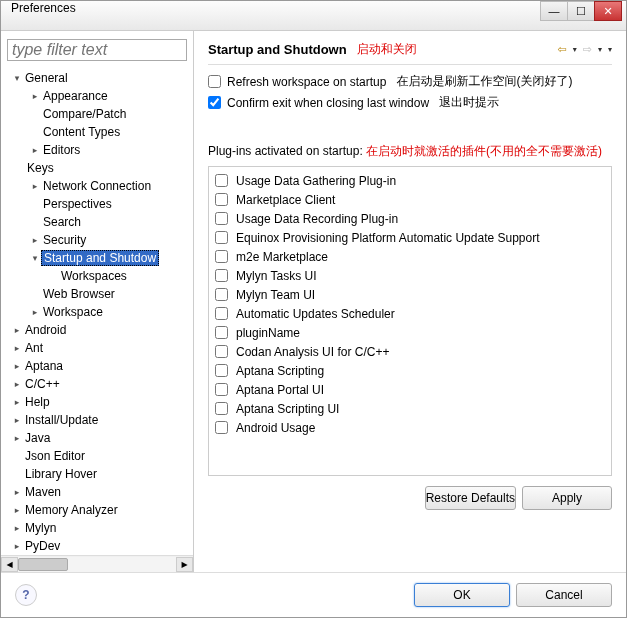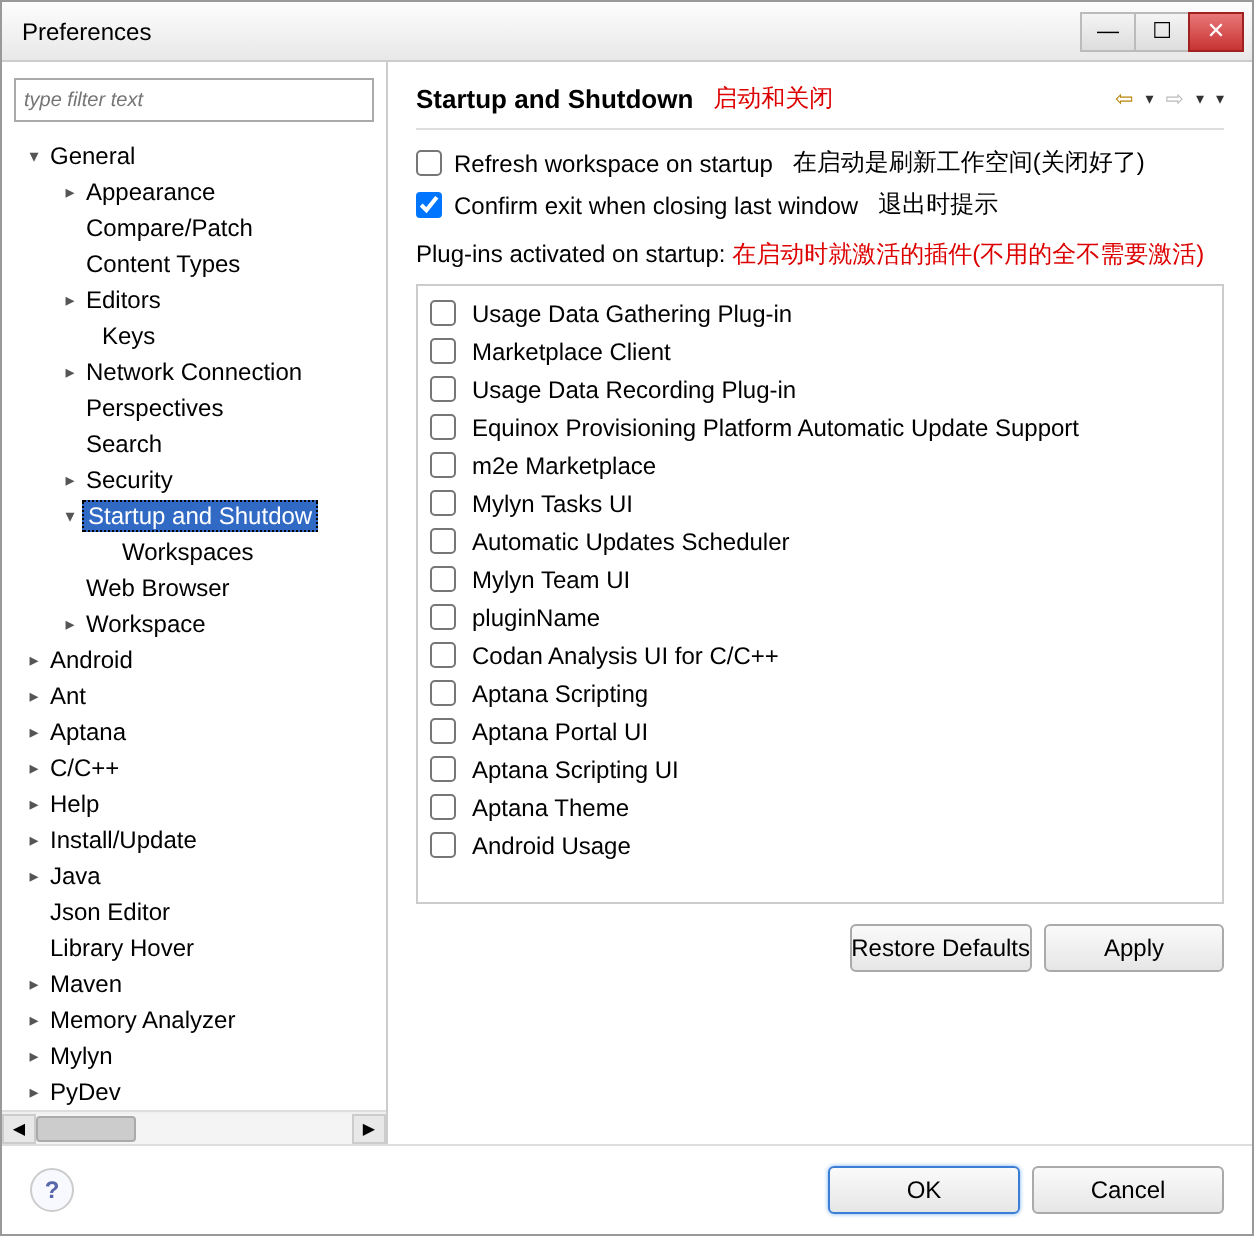--- a/index.html
+++ b/index.html
@@ -1,47 +1,47 @@
 <!DOCTYPE html>
 <html><head>
   <meta charset="utf-8">
   <style>
     * { box-sizing: border-box; margin: 0; padding: 0; }
     body { font-family: "Segoe UI", Tahoma, sans-serif; font-size: 12px; background: #fff; color: #000; }
     .window { width: 627px; height: 618px; border: 1px solid #999; display: flex; flex-direction: column; background: #fff; }
-    .titlebar { height: 30px; background: linear-gradient(#fdfdfd, #e8e8e8); border-bottom: 1px solid #ccc; display: flex; align-items: center; padding: 0 4px 0 10px; }
+    .titlebar { height: 30px; background: linear-gradient(#fdfdfd, #e8e8e8); border-bottom: 1px solid #ccc; display: flex; align-items: flex-start; padding: 0 4px 0 10px; }
     .titlebar .title { flex: 1; font-size: 12px; }
     .winbtns { display: flex; gap: 0; }
     .winbtn { width: 28px; height: 20px; display: flex; align-items: center; justify-content: center; border: 1px solid #bbb; background: linear-gradient(#f4f4f4,#ddd); margin-left: -1px; font-size: 11px; cursor: pointer;}
     .winbtn.close { background: linear-gradient(#e87777,#c83333); color: #fff; border-color:#a02020;}
     .body { flex: 1; display: flex; overflow: hidden; }
     .left { width: 193px; border-right: 1px solid #ccc; display: flex; flex-direction: column; }
     .filter { margin: 8px 6px 6px 6px; }
-    .filter input { width: 100%; height: 22px; border: 1px solid #aaa; padding: 0 4px; font-size: 10px; color: #888; font-style: italic; }
+    .filter input { width: 100%; height: 22px; border: 1px solid #aaa; padding: 0 4px; font-size: 16px; color: #888; font-style: italic; }
     .tree { flex: 1; overflow: auto; padding: 2px 0; }
     .tree-node { display: flex; align-items: center; height: 18px; padding-left: 4px; white-space: nowrap; cursor: pointer;}
     .tree-node .twisty { width: 12px; text-align: center; font-size: 9px; color: #555; }
     .tree-node.selected .label { background: #316ac5; color: #fff; border: 1px dotted #000; padding: 0 2px; }
     .tree-node .label { padding: 0 2px; }
     .hscroll { height: 17px; background: #f0f0f0; border-top: 1px solid #ddd; display:flex; align-items:center;}
     .hscroll .arrow{width:17px;height:15px;border:1px solid #ccc;background:#e8e8e8;display:flex;align-items:center;justify-content:center;font-size:8px;}
     .hscroll .track{flex:1;height:15px;background:#f4f4f4;position:relative;}
     .hscroll .thumb{position:absolute;left:0;width:50px;height:13px;top:1px;background:#ccc;border:1px solid #aaa;border-radius:2px;}
     .right { flex: 1; display: flex; flex-direction: column; padding: 10px 14px 6px 14px; overflow: hidden;}
     .right-header { display: flex; align-items: center; border-bottom: 1px solid #ddd; padding-bottom: 6px; margin-bottom: 8px;}
     .right-header h2 { font-size: 13px; font-weight: bold; margin-right: 10px;}
     .right-header .redtxt { color: #d00; font-size: 12px; }
     .right-header .navicons { margin-left: auto; display: flex; gap: 6px; align-items: center;}
     .navicons span { font-size: 11px; color: #b8860b;}
     .navicons .grey { color: #bbb; }
     .navicons .menutri { font-size:8px; color:#333; }
     .opt-row { display: flex; align-items: center; margin-bottom: 4px; }
     .opt-row input[type=checkbox]{ margin-right: 6px; }
     .opt-row .redtxt { color: #000000; margin-left: 10px; }
-    .section-label { margin-top: 4px; margin-bottom: 6px; }
+    .section-label { margin-top: 28px; margin-bottom: 6px; }
     .section-label .redtxt { color: #d00; }
     .plugin-list { border: 1px solid #ccc; padding: 4px 6px; height: 310px; overflow: auto; }
     .plugin-item { display: flex; align-items: center; height: 19px; }
     .plugin-item input { margin-right: 8px; }
     .btn-row { display: flex; justify-content: flex-end; gap: 6px; margin-top: 10px; }
     .btn { min-width: 90px; height: 24px; border: 1px solid #aaa; background: linear-gradient(#fafafa,#e6e6e6); border-radius: 3px; font-size: 12px; cursor: pointer;}
     .footer { border-top: 1px solid #ddd; padding: 10px 14px; display: flex; align-items: center; }
     .footer .help { width: 22px; height: 22px; border: 1px solid #ccc; border-radius: 11px; display: flex; align-items: center; justify-content: center; color: #56a; font-weight: bold; cursor:pointer; background:#f8f8ff;}
     .footer .spacer { flex: 1; }
     .btn.default { border: 1px solid #3a7fd5; box-shadow: 0 0 2px #7ab0ee; }
@@ -77,21 +77,21 @@
             <span class="label">Compare/Patch</span>
           </div>
           <div class="tree-node" style="padding-left: 28px;">
             <span class="twisty"></span>
             <span class="label">Content Types</span>
           </div>
           <div class="tree-node" style="padding-left: 28px;">
             <span class="twisty">▸</span>
             <span class="label">Editors</span>
           </div>
-          <div class="tree-node" style="padding-left: 36px;">
+          <div class="tree-node" style="padding-left: 12px;">
             <span class="twisty"></span>
             <span class="label">Keys</span>
           </div>
           <div class="tree-node" style="padding-left: 28px;">
             <span class="twisty">▸</span>
             <span class="label">Network Connection</span>
           </div>
           <div class="tree-node" style="padding-left: 28px;">
             <span class="twisty"></span>
             <span class="label">Perspectives</span>
@@ -227,49 +227,45 @@
           <div class="plugin-item">
             <input type="checkbox" style="">
             <span>m2e Marketplace</span>
           </div>
           <div class="plugin-item">
             <input type="checkbox" style="">
             <span>Mylyn Tasks UI</span>
           </div>
           <div class="plugin-item">
             <input type="checkbox" style="">
+            <span>Mylyn Team UI</span>
+          </div>
+          <div class="plugin-item">
+            <input type="checkbox" style="">
             <span>Automatic Updates Scheduler</span>
           </div>
           <div class="plugin-item">
             <input type="checkbox" style="">
-            <span>Mylyn Team UI</span>
-          </div>
-          <div class="plugin-item">
-            <input type="checkbox" style="">
             <span>pluginName</span>
           </div>
           <div class="plugin-item">
             <input type="checkbox" style="">
             <span>Codan Analysis UI for C/C++</span>
           </div>
           <div class="plugin-item">
             <input type="checkbox" style="">
             <span>Aptana Scripting</span>
           </div>
           <div class="plugin-item">
             <input type="checkbox" style="">
             <span>Aptana Portal UI</span>
           </div>
           <div class="plugin-item">
             <input type="checkbox" style="">
             <span>Aptana Scripting UI</span>
-          </div>
-          <div class="plugin-item">
-            <input type="checkbox" style="">
-            <span>Aptana Theme</span>
           </div>
           <div class="plugin-item">
             <input type="checkbox" style="">
             <span>Android Usage</span>
           </div>
         </div>
       <div class="btn-row">
         <button class="btn">Restore Defaults</button>
         <button class="btn">Apply</button>
       </div>

